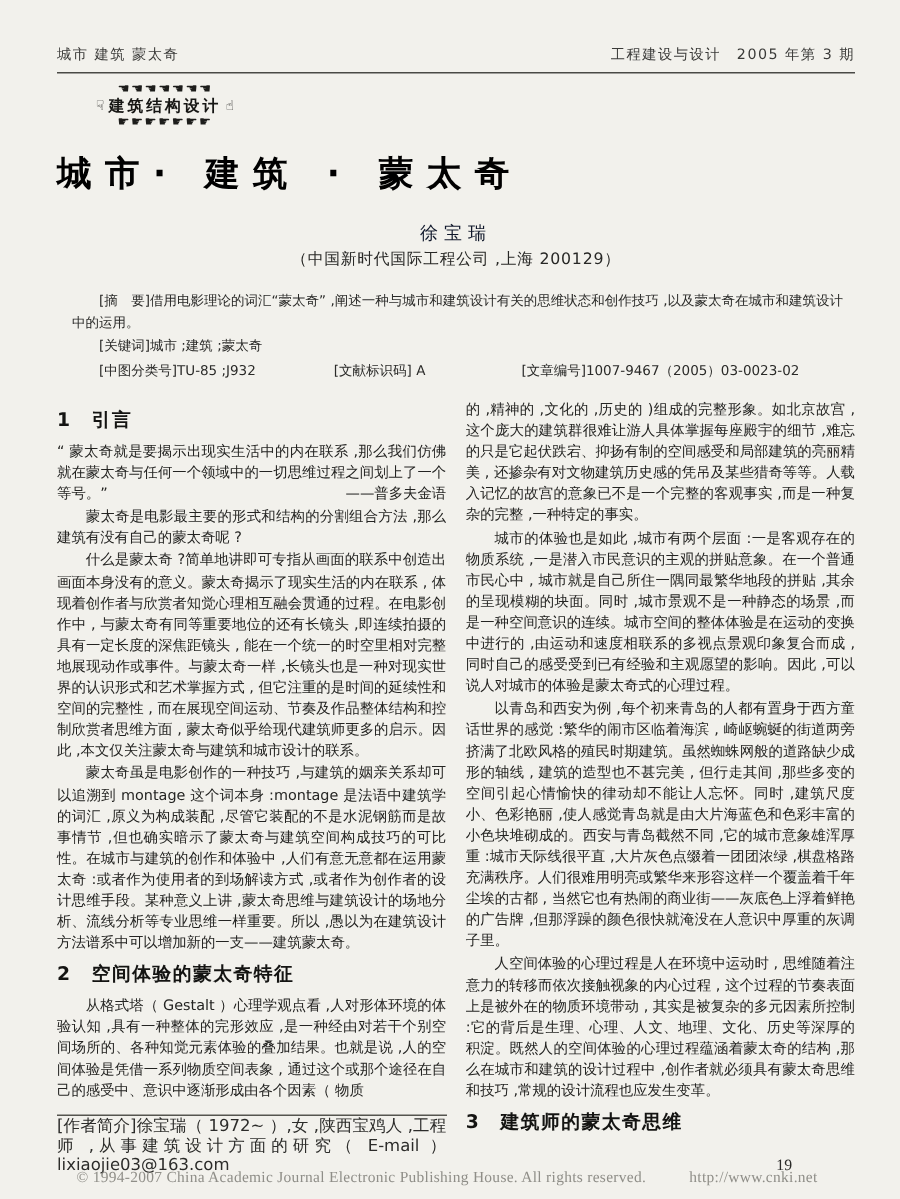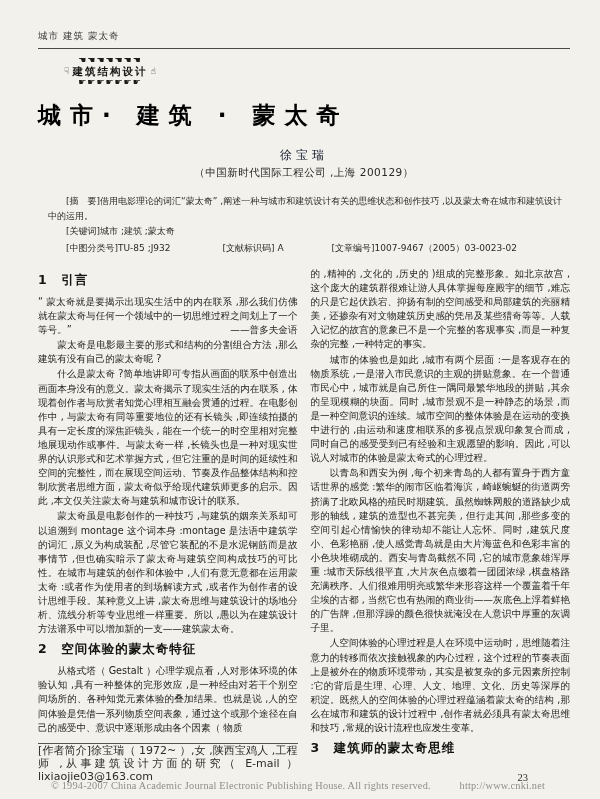--- a/index.html
+++ b/index.html
@@ -24,21 +24,21 @@
   .title{font-size:23px;font-weight:bold;letter-spacing:9px;color:#000000;margin-top:12px;}
   .author{text-align:center;font-size:12px;letter-spacing:4px;color:#0f172a;margin-top:16px;}
   .affil{text-align:center;font-size:10.5px;color:#282826;margin-top:2px;letter-spacing:0.5px;}
   
   .meta{margin-top:14px;font-size:9px;line-height:14.5px;color:#2a2a28;padding:0 8px 0 10px;}
   .meta .abstract{text-indent:2em;text-align:justify;}
   .meta .kw{text-indent:2em;margin-top:1px;}
   .meta .cls{display:flex;margin-top:2px;text-indent:0;padding-left:2em;}
   .meta .cls span{white-space:nowrap;}
   .meta .cls span:nth-child(2){margin-left:52px;}
-  .meta .cls span:nth-child(3){margin-left:48px;}
+  .meta .cls span:nth-child(3){margin-left:64px;}
   
   .cols{display:flex;gap:13px;margin-top:12px;}
   .col{width:260px;font-size:9.6px;line-height:14.1px;text-align:justify;color:#242422;}
   .sect{font-size:12.5px;font-weight:bold;color:#141412;letter-spacing:1px;margin:4px 0 6px 0;line-height:18px;}
   .para{text-indent:2em;margin:0 0 1px 0;}
   .para.noindent{text-indent:0;}
   .attr{float:right;}
   
   .footnote{margin-top:8px;border-top:1px solid #55554f;padding-top:0;font-size:11px;line-height:13px;color:#2c2c2a;text-align:justify;}
   
@@ -47,20 +47,21 @@
   .footer{position:absolute;left:0;bottom:8px;width:596px;text-align:center;font-size:10.3px;color:#8f8e88;font-family:"Liberation Serif",serif;letter-spacing:0.2px;}
   .footer .url{margin-left:26px;}
 </style>
 </head>
 <body>
 
 <div class="page">
 
   <div class="runhead">
     <span>城市 建筑 蒙太奇</span>
+    <span>工程建设与设计　2005 年第 3 期</span>
   </div>
   <hr class="headrule">
 
   <div class="badge">
     <span class="deco">☚☚☚☚☚☚☚</span>
     <span class="mid">
       <span>☟</span>
       <span class="label">建筑结构设计</span>
       <span>☝</span>
     </span>
@@ -96,21 +97,21 @@
       <div class="para">从格式塔（ Gestalt ）心理学观点看 ,人对形体环境的体验认知 ,具有一种整体的完形效应 ,是一种经由对若干个别空间场所的、各种知觉元素体验的叠加结果。也就是说 ,人的空间体验是凭借一系列物质空间表象 , 通过这个或那个途径在自己的感受中、意识中逐渐形成由各个因素（ 物质</div>
       <div class="footnote">[作者简介]徐宝瑞（ 1972~ ）,女 ,陕西宝鸡人 ,工程师 ,从事建筑设计方面的研究（ E-mail ）lixiaojie03@163.com</div>
     </div>
 
     <div class="col">
       <div class="para noindent">的 ,精神的 ,文化的 ,历史的 )组成的完整形象。如北京故宫 ,这个庞大的建筑群很难让游人具体掌握每座殿宇的细节 ,难忘的只是它起伏跌宕、抑扬有制的空间感受和局部建筑的亮丽精美 , 还掺杂有对文物建筑历史感的凭吊及某些猎奇等等。人载入记忆的故宫的意象已不是一个完整的客观事实 ,而是一种复杂的完整 ,一种特定的事实。</div>
       <div class="para">城市的体验也是如此 ,城市有两个层面 :一是客观存在的物质系统 ,一是潜入市民意识的主观的拼贴意象。在一个普通市民心中 , 城市就是自己所住一隅同最繁华地段的拼贴 ,其余的呈现模糊的块面。同时 ,城市景观不是一种静态的场景 ,而是一种空间意识的连续。城市空间的整体体验是在运动的变换中进行的 ,由运动和速度相联系的多视点景观印象复合而成 ,同时自己的感受受到已有经验和主观愿望的影响。因此 ,可以说人对城市的体验是蒙太奇式的心理过程。</div>
       <div class="para">以青岛和西安为例 ,每个初来青岛的人都有置身于西方童话世界的感觉 :繁华的闹市区临着海滨 , 崎岖蜿蜒的街道两旁挤满了北欧风格的殖民时期建筑。虽然蜘蛛网般的道路缺少成形的轴线 , 建筑的造型也不甚完美 , 但行走其间 ,那些多变的空间引起心情愉快的律动却不能让人忘怀。同时 ,建筑尺度小、色彩艳丽 ,使人感觉青岛就是由大片海蓝色和色彩丰富的小色块堆砌成的。西安与青岛截然不同 ,它的城市意象雄浑厚重 :城市天际线很平直 ,大片灰色点缀着一团团浓绿 ,棋盘格路充满秩序。人们很难用明亮或繁华来形容这样一个覆盖着千年尘埃的古都 , 当然它也有热闹的商业街——灰底色上浮着鲜艳的广告牌 ,但那浮躁的颜色很快就淹没在人意识中厚重的灰调子里。</div>
       <div class="para">人空间体验的心理过程是人在环境中运动时 , 思维随着注意力的转移而依次接触视象的内心过程 , 这个过程的节奏表面上是被外在的物质环境带动 , 其实是被复杂的多元因素所控制 :它的背后是生理、心理、人文、地理、文化、历史等深厚的积淀。既然人的空间体验的心理过程蕴涵着蒙太奇的结构 ,那么在城市和建筑的设计过程中 ,创作者就必须具有蒙太奇思维和技巧 ,常规的设计流程也应发生变革。</div>
       <div class="sect">3　建筑师的蒙太奇思维</div>
-      <div class="pagenum">23</div>
+      <div class="pagenum">19</div>
     </div>
 
   </div>
 </div>
 
 <div class="footer">
   <span>© 1994-2007 China Academic Journal Electronic Publishing House. All rights reserved.</span>
   <span class="url">http://www.cnki.net</span>
 </div>
 

